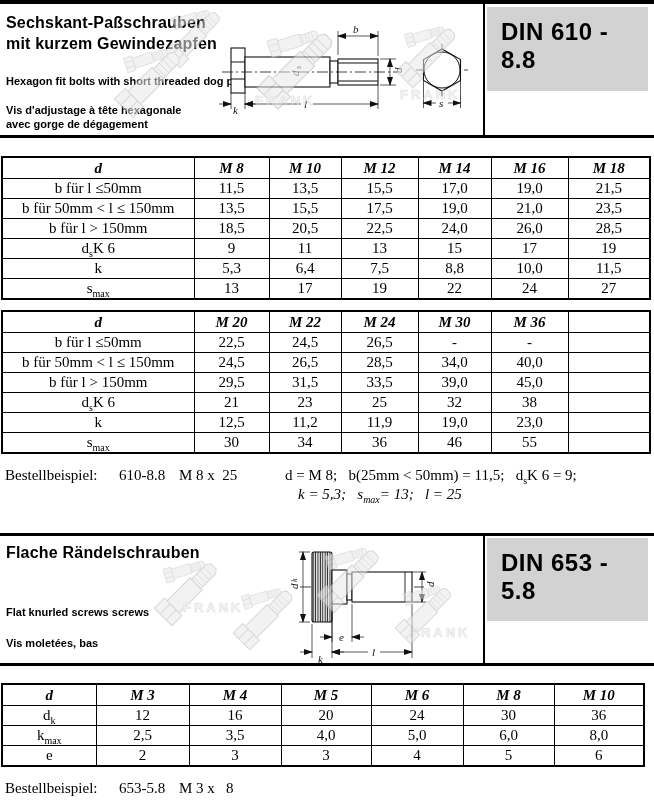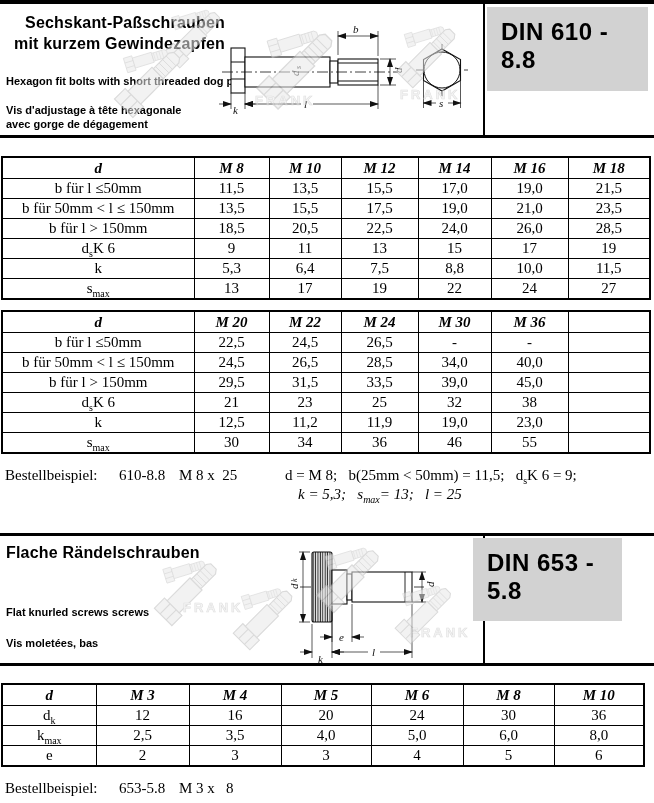--- a/index.html
+++ b/index.html
@@ -43,21 +43,21 @@
 </style>
 </head>
 <body>
 
 <div id="page">
 
   <div class="bar" style="left:0;top:0;width:654px;height:4px;"></div>
   <div class="bar" style="left:483px;top:4px;width:2px;height:131px;"></div>
   <div class="bar" style="left:0;top:135px;width:654px;height:3px;"></div>
 
-  <div class="band-title z1" style="left:14px;top:12px;text-align:right;">
+  <div class="band-title z1" style="left:6px;top:12px;">
     <div>Sechskant-Paßschrauben</div>
     <div>mit kurzem Gewindezapfen</div>
   </div>
   <div class="band-sub z1" style="left:6px;top:74px;">Hexagon fit bolts with short threaded dog point</div>
   <div class="band-sub z1" style="left:6px;top:103px;">
     <div>Vis d'adjustage à tête hexagonale</div>
     <div>avec gorge de dégagement</div>
   </div>
   <div class="din-box" style="left:487px;top:7px;width:161px;height:84px;">
     <span>DIN 610 - 8.8</span>
@@ -286,21 +286,21 @@
     <span style="left:298px;font-style:italic;" class="oe-detail2">k = 5,3;   s<sub>max</sub>= 13;   l = 25</span>
   </div>
 
   <div class="bar" style="left:0;top:533px;width:654px;height:3px;"></div>
   <div class="bar" style="left:483px;top:536px;width:2px;height:127px;"></div>
   <div class="bar" style="left:0;top:663px;width:654px;height:3px;"></div>
 
   <div class="band-title z1" style="left:6px;top:542px;">Flache Rändelschrauben</div>
   <div class="band-sub z1" style="left:6px;top:605px;">Flat knurled screws screws</div>
   <div class="band-sub z1" style="left:6px;top:636px;">Vis moletées, bas</div>
-  <div class="din-box" style="left:473px;top:538px;width:149px;height:83px;">
+  <div class="din-box" style="left:487px;top:538px;width:161px;height:83px;">
     <span>DIN 653 - 5.8</span>
   </div>
 
   <svg class="draw" style="left:278px;top:544px;" width="160" height="126" viewBox="278 544 160 126">
     <defs>
       <marker id="arr2" markerWidth="9" markerHeight="8" refX="8" refY="3" orient="auto-start-reverse" markerUnits="userSpaceOnUse">
         <path d="M0,0 L9,3 L0,6 z" fill="#111"></path>
       </marker>
       <pattern id="knurl" width="2.4" height="4" patternUnits="userSpaceOnUse">
         <rect width="2.4" height="4" fill="#fff"></rect>

